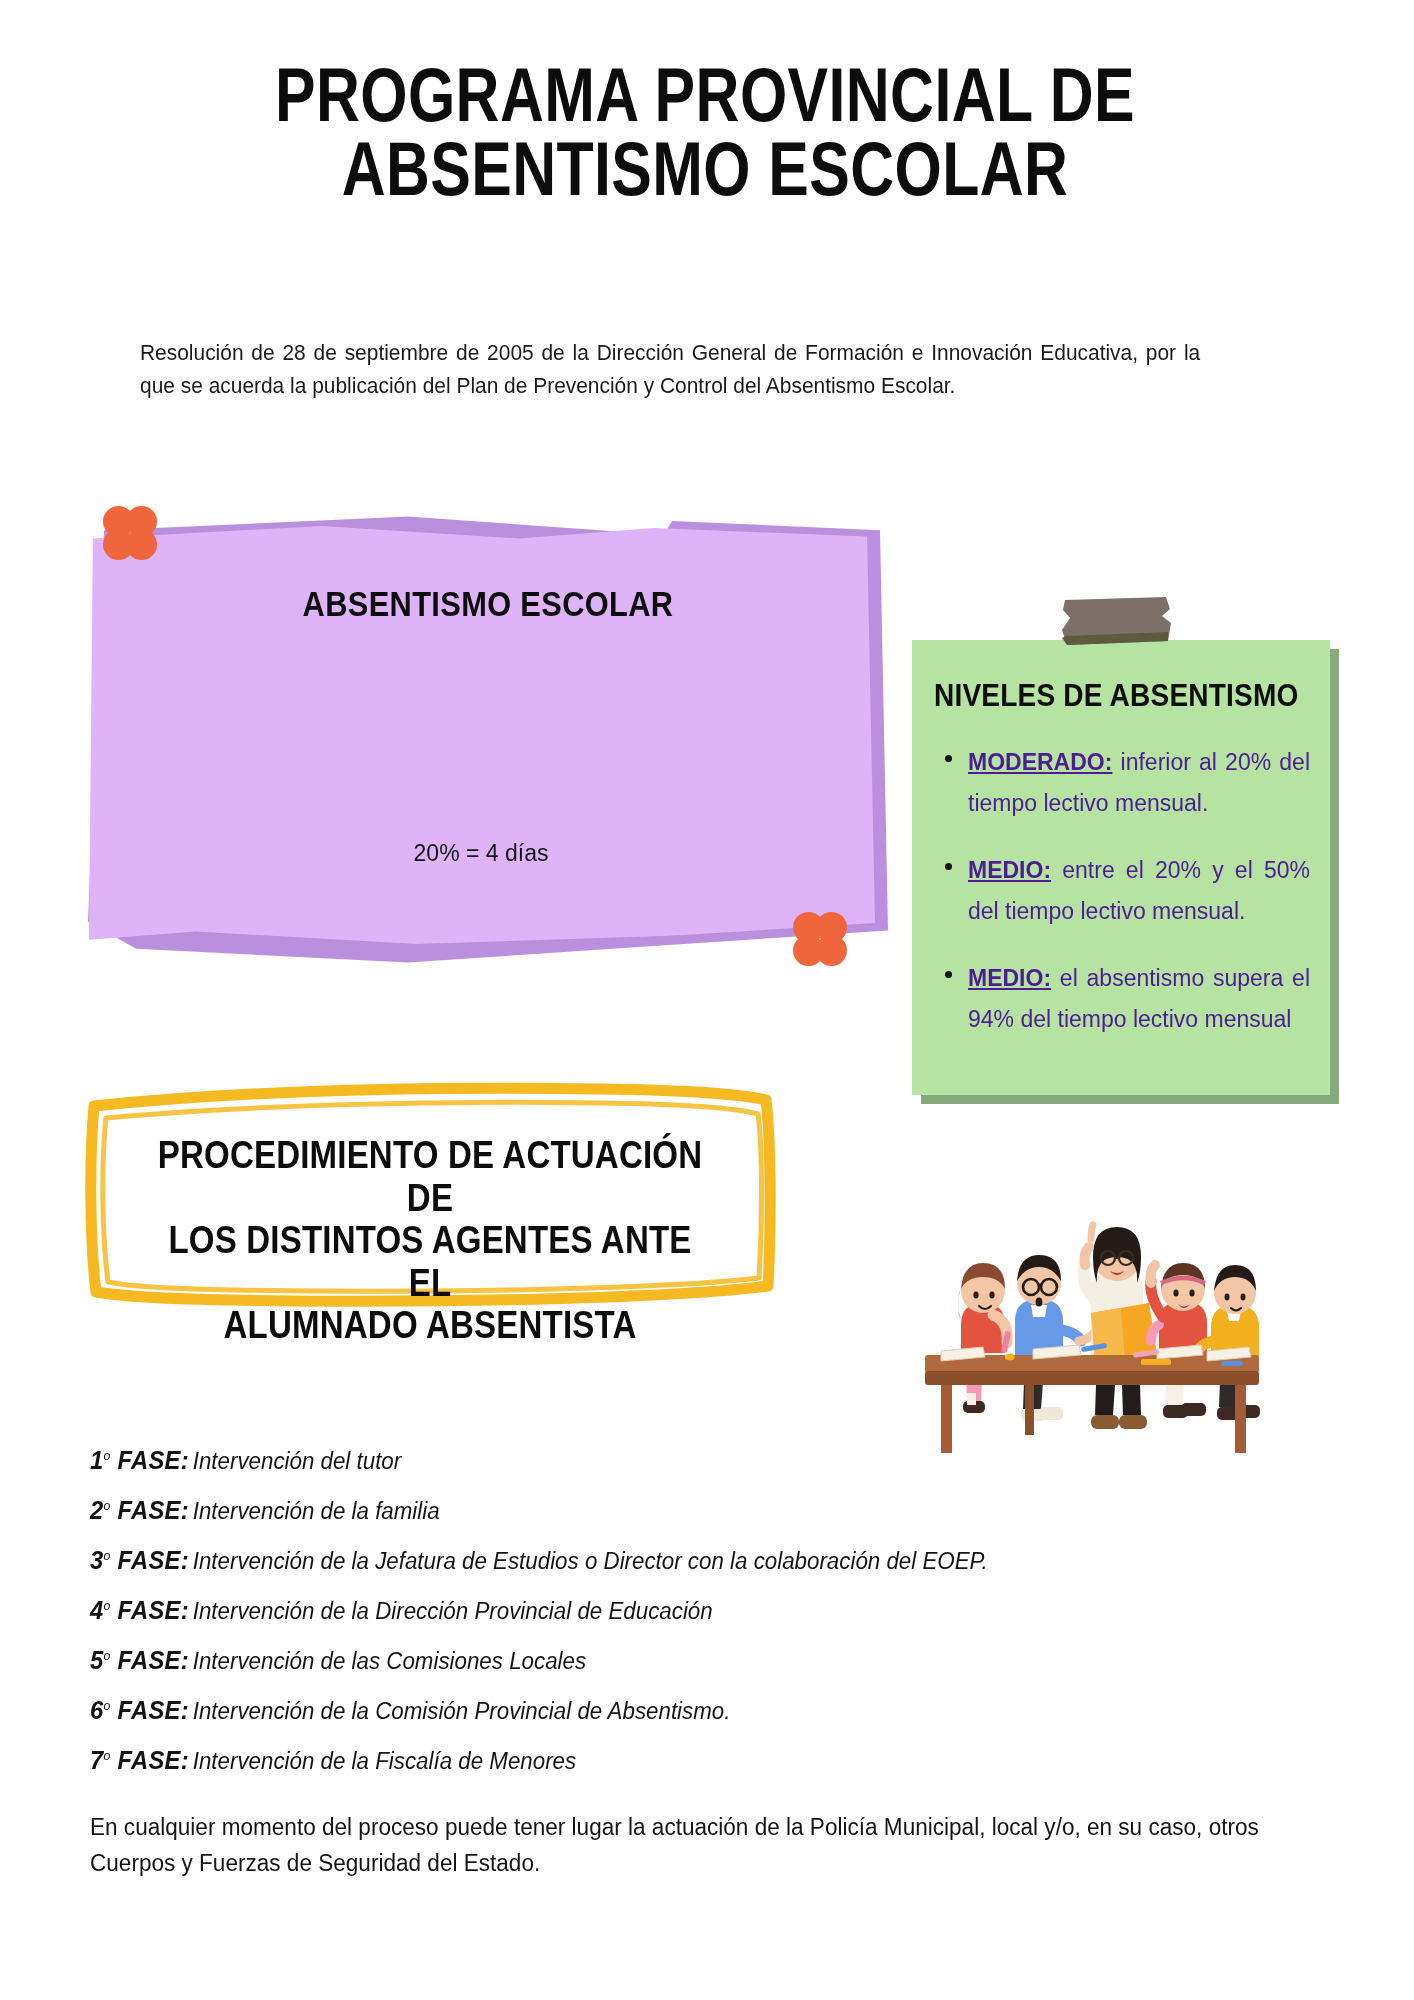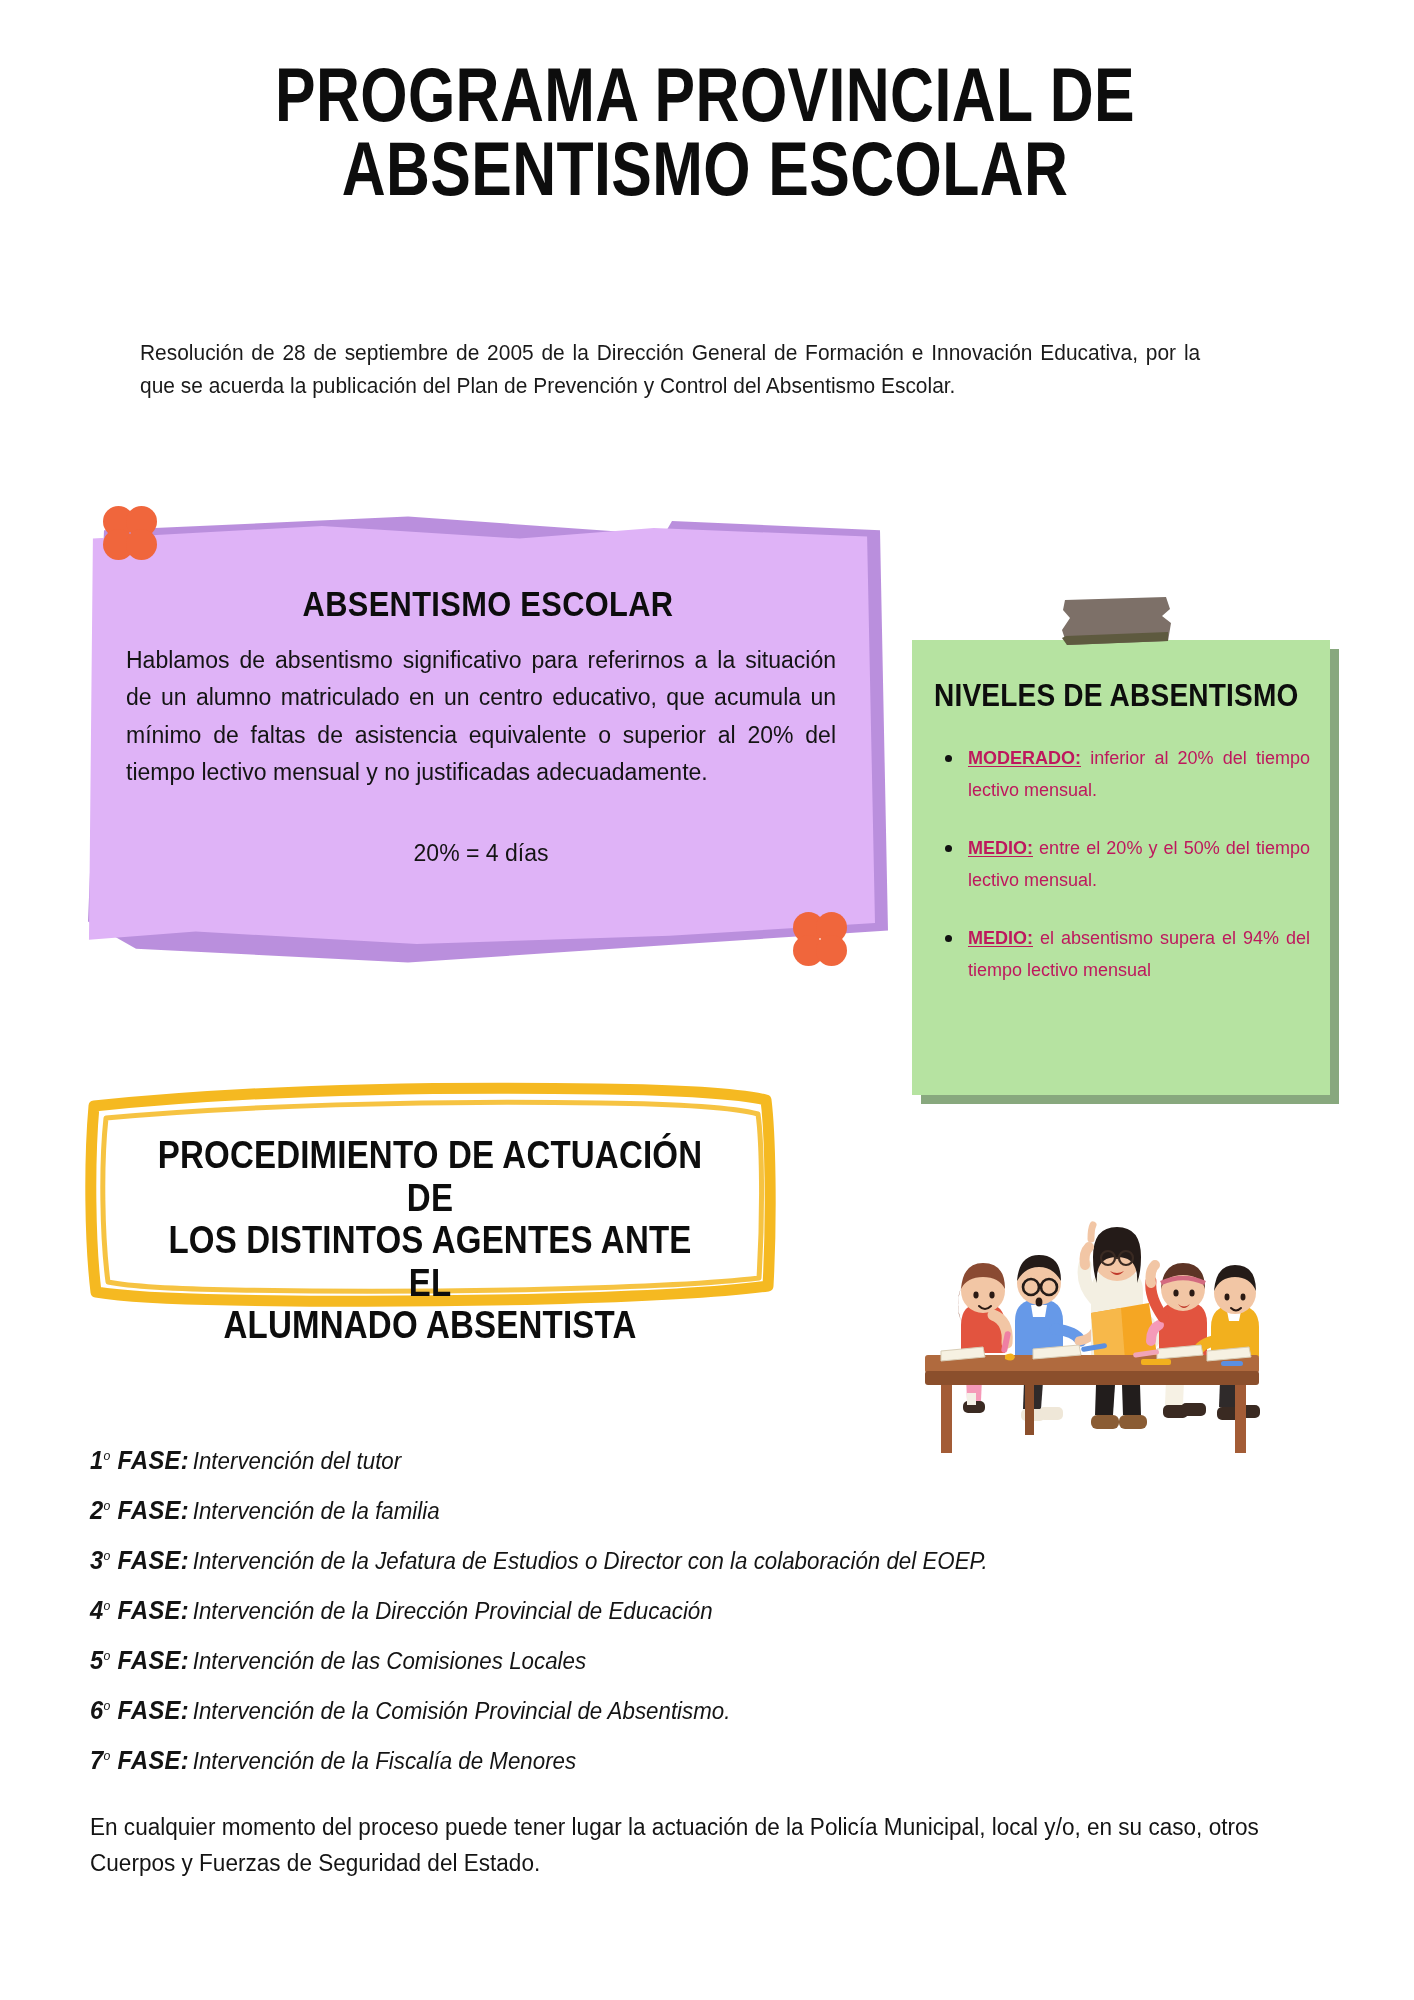--- a/index.html
+++ b/index.html
@@ -170,24 +170,24 @@
     position: absolute;
     left: 30px;
     top: 102px;
     width: 368px;
     list-style: none;
   }
   #green-list li {
     position: relative;
     padding-left: 26px;
     margin-bottom: 26px;
-    font-size: 18px;
+    font-size: 23px;
     line-height: 1.78;
     text-align: justify;
-    color: #be185d;
+    color: #4c1d95;
   }
   #green-list li::before {
     content: "";
     position: absolute;
     left: 3px; top: 13px;
     width: 7px; height: 7px;
     border-radius: 50%;
     background: #111;
   }
   #green-list li b {
@@ -280,21 +280,20 @@
 </div>
 
 <p id="intro">Resolución de 28 de septiembre de 2005 de la Dirección General de Formación e Innovación Educativa, por la que se acuerda la publicación del Plan de Prevención y Control del Absentismo Escolar.</p>
 
 <div id="purple-card-wrap">
   <div class="purple-shadow"></div>
   <div class="purple-body"></div>
 
   <div id="purple-title">ABSENTISMO ESCOLAR</div>
 
-  <p id="purple-para">Hablamos de absentismo significativo para referirnos a la situación de un alumno matriculado en un centro educativo, que acumula un mínimo de faltas de asistencia equivalente o superior al 20% del tiempo lectivo mensual y no justificadas adecuadamente.</p>
 
   <div id="purple-lines">
     <div>20% = 4 días</div>
   </div>
 
   <span class="clover" id="clover-tl">
     <i></i>
       <i></i>
       <i></i>
       <i></i>

